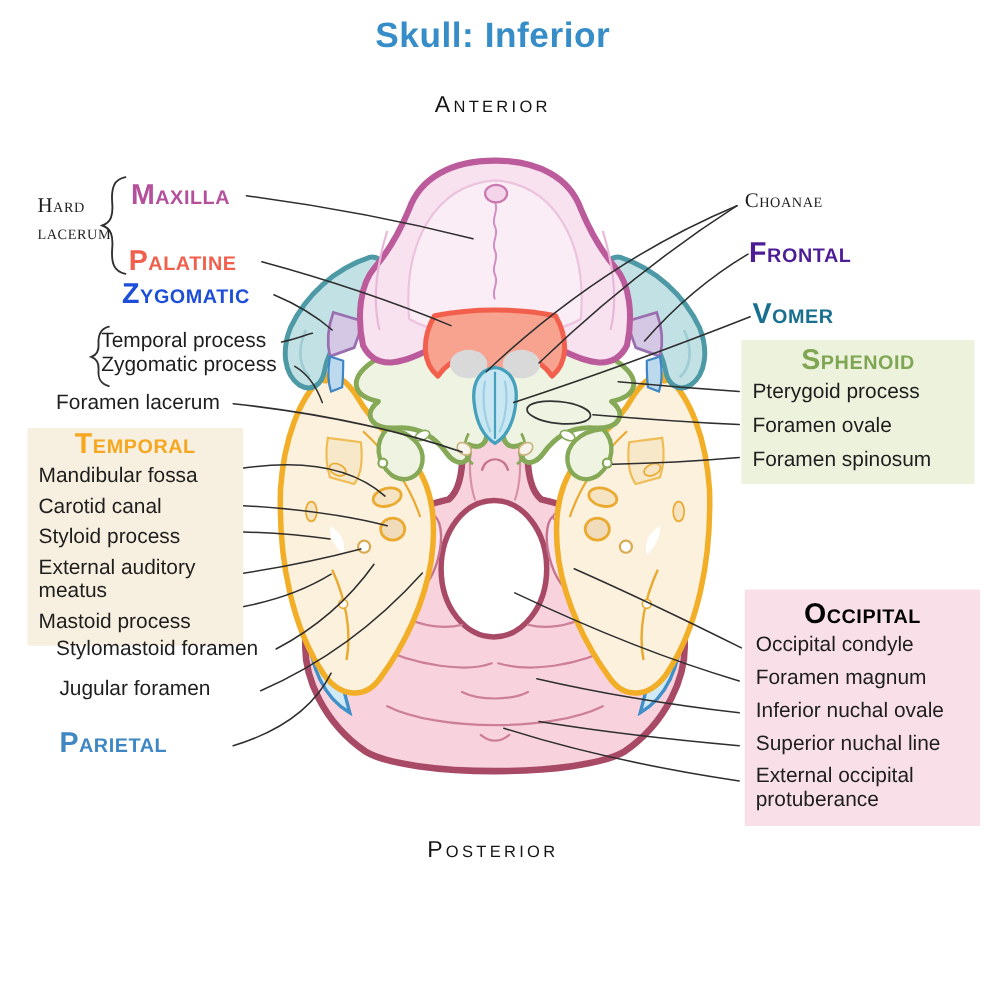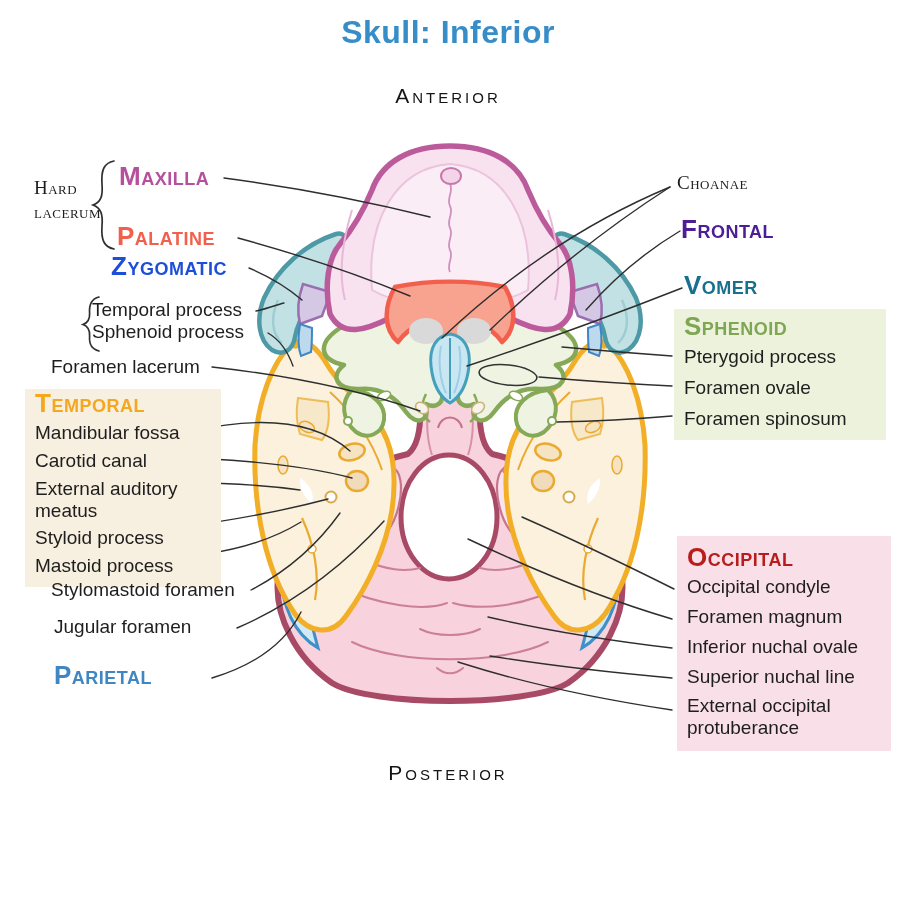--- a/index.html
+++ b/index.html
@@ -8,21 +8,21 @@
   #skull-svg{position:absolute;left:0;top:0;}
   .abs{position:absolute;}
   .title{width:100%;text-align:center;font-size:32px;font-weight:700;letter-spacing:.5px;}
   .orient{width:100%;text-align:center;font-variant:small-caps;font-size:21px;letter-spacing:3px;
           color:#141414;font-weight:500;}
   .bone-head{font-variant:small-caps;font-weight:600;font-size:26px;letter-spacing:.5px;line-height:1;}
   .serif-label{font-family:"Liberation Serif",serif;font-variant:small-caps;font-size:19px;
                letter-spacing:.5px;color:#1d1d1d;line-height:1.25;}
   .item{font-size:19px;color:#1e1e1e;line-height:1.15;}
   .label-box{border-radius:1px;}
-  .label-box .bone-head{margin-bottom:6px;}
+  .label-box .bone-head{margin-bottom:6px;text-align:center;}
   .label-box .item{margin-top:6px;}
 </style>
 </head>
 <body>
 
 <div id="canvas">
 
   <svg id="skull-svg" width="900" height="900" viewBox="0 0 900 900">
 
     <g>
@@ -184,49 +184,49 @@
   <div class="abs title" style="top: 14px; left: 0px; color: rgb(54, 141, 200);">Skull: Inferior</div>
 
   <div class="abs orient" style="top:84px;left:0;">Anterior</div>
   <div class="abs orient" style="top:761px;left:0;">Posterior</div>
 
   <div class="abs serif-label" style="left:34px;top:176px;width:72px;">Hard lacerum</div>
   <div class="abs bone-head" style="left: 119px; top: 163px; color: rgb(180, 80, 156);">Maxilla</div>
   <div class="abs bone-head" style="left: 117px; top: 223px; color: rgb(240, 96, 77);">Palatine</div>
   <div class="abs bone-head" style="left: 111px; top: 253px; color: #1d4ed8;">Zygomatic</div>
   <div class="abs item" style="left:92px;top:299px;">Temporal process</div>
-  <div class="abs item" style="left:92px;top:321px;">Sphenoid process</div>
+  <div class="abs item" style="left:92px;top:321px;">Zygomatic process</div>
   <div class="abs item" style="left:51px;top:356px;">Foramen lacerum</div>
 
   <div class="abs label-box" style="left: 25px; top: 389px; width: 176px; padding: 1px 10px 10px; background: rgb(247, 239, 223);">
     <div class="bone-head" style="color: rgb(245, 167, 31);">Temporal</div>
     <div class="item">Mandibular fossa</div>
     <div class="item">Carotid canal</div>
+    <div class="item">Styloid process</div>
     <div class="item">External auditory meatus</div>
-    <div class="item">Styloid process</div>
     <div class="item">Mastoid process</div>
   </div>
 
   <div class="abs item" style="left:51px;top:579px;">Stylomastoid foramen</div>
   <div class="abs item" style="left:54px;top:616px;">Jugular foramen</div>
   <div class="abs bone-head" style="left: 54px; top: 662px; color: rgb(62, 135, 195);">Parietal</div>
 
   <div class="abs serif-label" style="left:677px;top:171px;">Choanae</div>
   <div class="abs bone-head" style="left: 681px; top: 216px; color: #4c1d95;">Frontal</div>
   <div class="abs bone-head" style="left: 684px; top: 272px; color: rgb(25, 112, 142);">Vomer</div>
 
   <div class="abs label-box" style="left: 674px; top: 309px; width: 192px; padding: 4px 10px 10px; background: rgb(237, 242, 220);">
     <div class="bone-head" style="color: rgb(127, 166, 83);">Sphenoid</div>
     <div class="item" style="margin-top:7px;">Pterygoid process</div>
     <div class="item" style="margin-top:9px;">Foramen ovale</div>
     <div class="item" style="margin-top:9px;">Foramen spinosum</div>
   </div>
 
   <div class="abs label-box" style="left: 677px; top: 536px; width: 194px; padding: 8px 10px 12px; background: rgb(248, 223, 232);">
-    <div class="bone-head" style="color: #b91c1c;">Occipital</div>
+    <div class="bone-head" style="color: #000000;">Occipital</div>
     <div class="item">Occipital condyle</div>
     <div class="item" style="margin-top:8px;">Foramen magnum</div>
     <div class="item" style="margin-top:8px;">Inferior nuchal ovale</div>
     <div class="item" style="margin-top:8px;">Superior nuchal line</div>
     <div class="item" style="margin-top:8px;">External occipital protuberance</div>
   </div>
 
 </div>
 
 </body></html>

